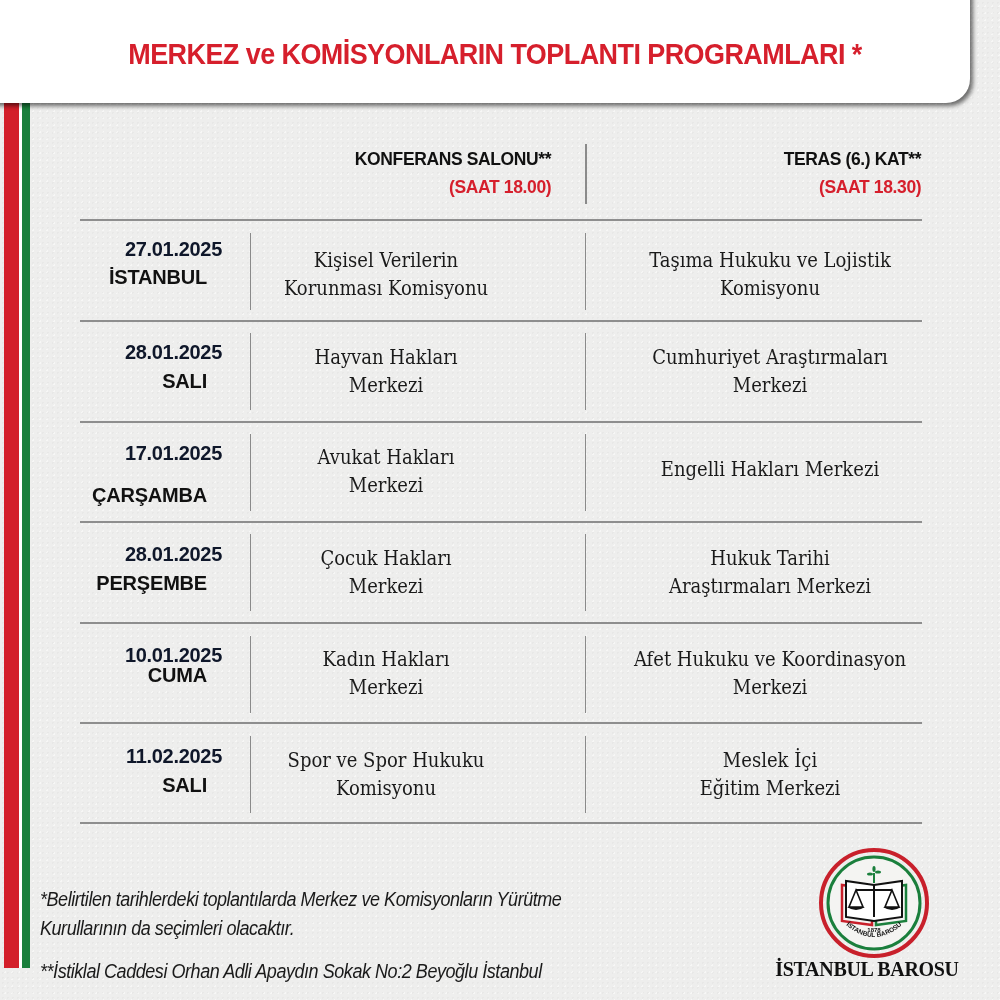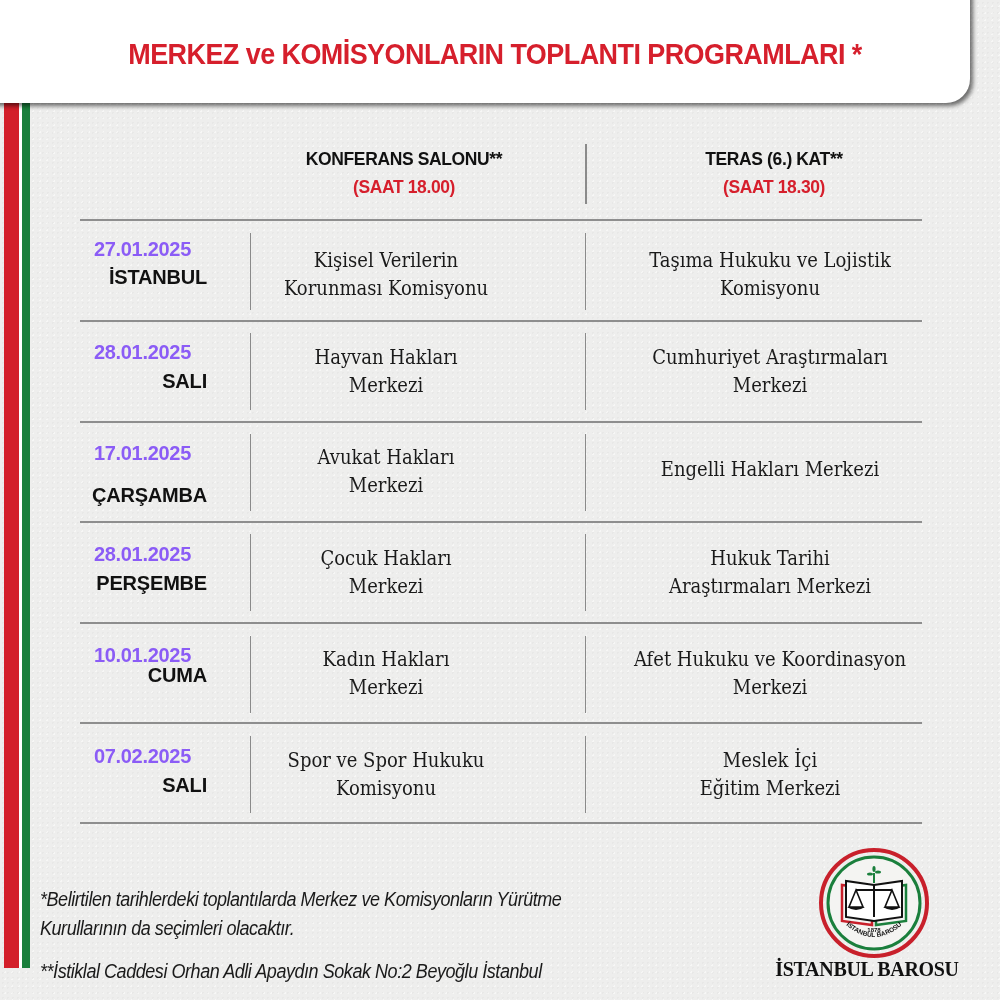--- a/index.html
+++ b/index.html
@@ -42,21 +42,21 @@
   .bar-white {
     position: absolute; left: 19px; top: 100px; width: 3px; height: 868px;
     background: #ffffff; z-index: 1;
   }
   .bar-green {
     position: absolute; left: 22px; top: 100px; width: 8px; height: 868px;
     background: #1a7f3c; z-index: 1;
   }
   
   .col-head {
-    position: absolute; top: 148px; text-align: center; width: 320px;
+    position: absolute; top: 148px; text-align: right; width: 320px;
   }
   .col-head .h1 {
     font-weight: 700; font-size: 19px; color: #111; letter-spacing: -0.4px;
     transform: scaleX(0.92);
   }
   .col-head .h2 {
     font-weight: 700; font-size: 19px; color: #d61f2c; margin-top: 6px; letter-spacing: -0.4px;
     transform: scaleX(0.92);
   }
   .col-head.c1 { left: 244px; }
@@ -65,22 +65,22 @@
     position: absolute; left: 585px; top: 144px; width: 2px; height: 60px; background: #8a8a8a;
   }
   
   .hline {
     position: absolute; left: 80px; width: 842px; height: 2px; background: #8e8e8e;
   }
   .row {
     position: absolute; left: 0; width: 1000px; height: 100px;
   }
   .date {
-    position: absolute; left: 24px; width: 167px; text-align: right;
-    font-weight: 700; font-size: 20px; color: #8b5cf6; letter-spacing: -0.3px;
+    position: absolute; left: 55px; width: 167px; text-align: right;
+    font-weight: 700; font-size: 20px; color: #0f172a; letter-spacing: -0.3px;
   }
   .day {
     position: absolute; left: 40px; width: 167px; text-align: right;
     font-weight: 700; font-size: 20px; color: #111; letter-spacing: -0.2px;
   }
   .vline {
     position: absolute; width: 1px; background: #8a8a8a;
   }
   .cell {
     position: absolute; text-align: center;
@@ -202,21 +202,21 @@
     <div>Merkezi</div>
   </div>
   <div class="vline" style="left:585px;top:12px;height:77px"></div>
   <div class="cell right" style="top:21px">
     <div>Afet Hukuku ve Koordinasyon</div>
     <div>Merkezi</div>
   </div>
 </div>
 
 <div class="row" style="top:724px">
-  <div class="date" style="top:21px">07.02.2025</div>
+  <div class="date" style="top:21px">11.02.2025</div>
   <div class="day" style="top:50px">SALI</div>
   <div class="vline" style="left:250px;top:12px;height:77px"></div>
   <div class="cell left" style="top:22px">
     <div>Spor ve Spor Hukuku</div>
     <div>Komisyonu</div>
   </div>
   <div class="vline" style="left:585px;top:12px;height:77px"></div>
   <div class="cell right" style="top:22px">
     <div>Meslek İçi</div>
     <div>Eğitim Merkezi</div>

